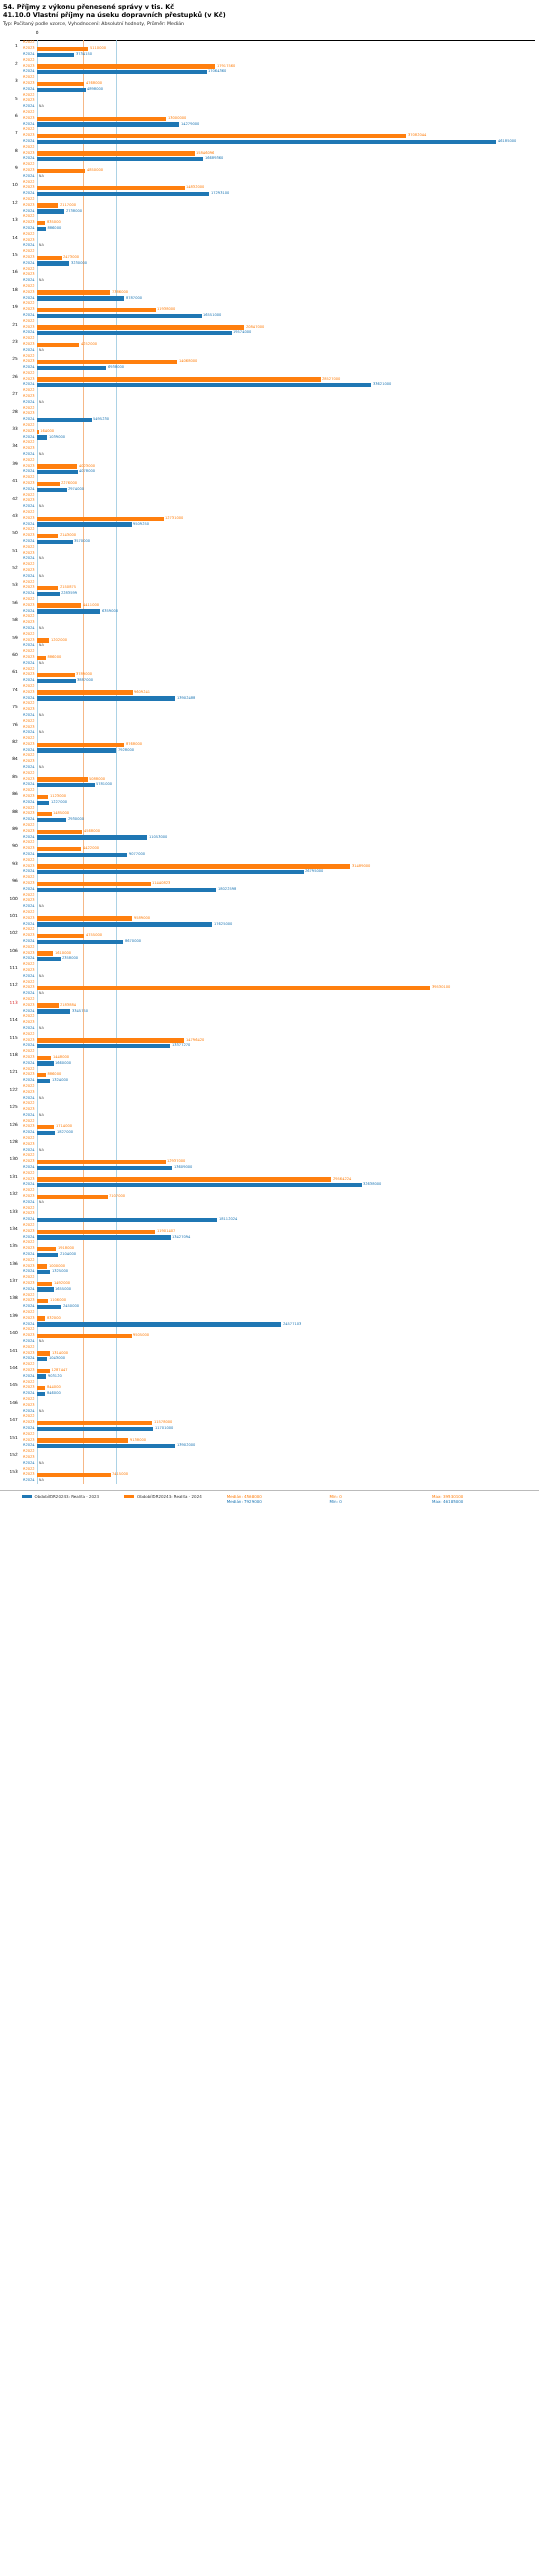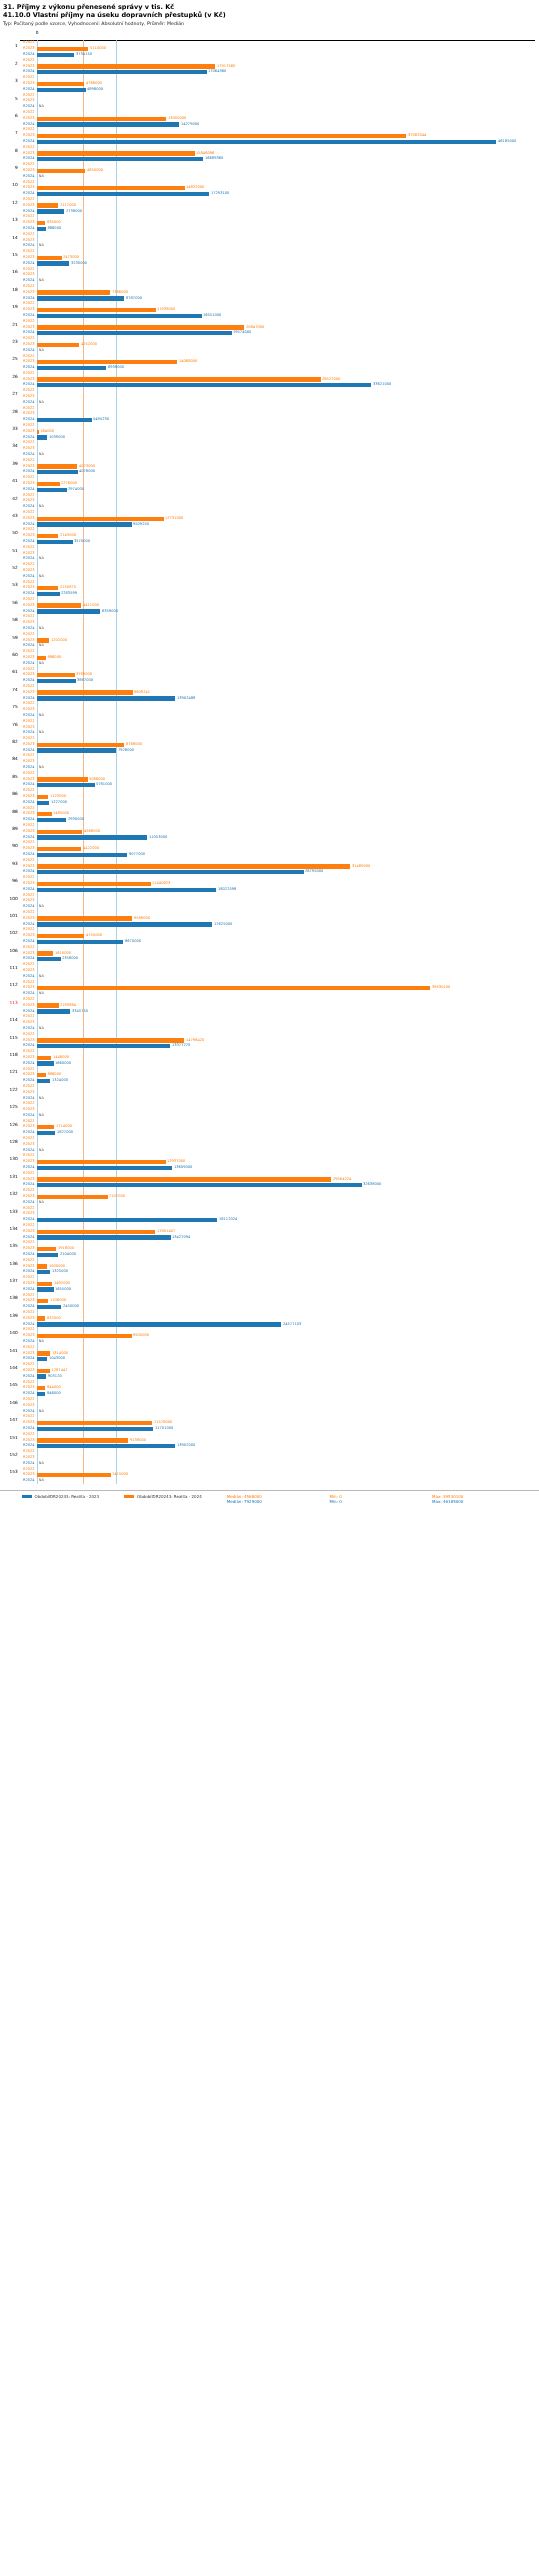--- a/index.html
+++ b/index.html
@@ -125,21 +125,21 @@
   .legend-stat { line-height:5.8px; }
   .legend-stat.o { color:#ff7f0e; }
   .legend-stat.b { color:#1f77b4; }
 </style>
 </head>
 <body>
 
 <div class="page">
 
   <div class="title-block">
-    <div class="title-line">31. Příjmy z výkonu přenesené správy v tis. Kč</div>
+    <div class="title-line">54. Příjmy z výkonu přenesené správy v tis. Kč</div>
     <div class="title-line">41.10.0 Vlastní příjmy na úseku dopravních přestupků (v Kč)</div>
     <div class="subtitle-line">Typ: Počítaný podle vzorce, Vyhodnocení: Absolutní hodnoty, Průměr: Medián</div>
   </div>
 
   <div class="chart-area">
     <div class="axis-top" id="axis-top">
         <div class="tick-label" style="left: 17px;">0</div>
       </div>
     <div style="position:relative;">
       <div class="axis-line"></div>

